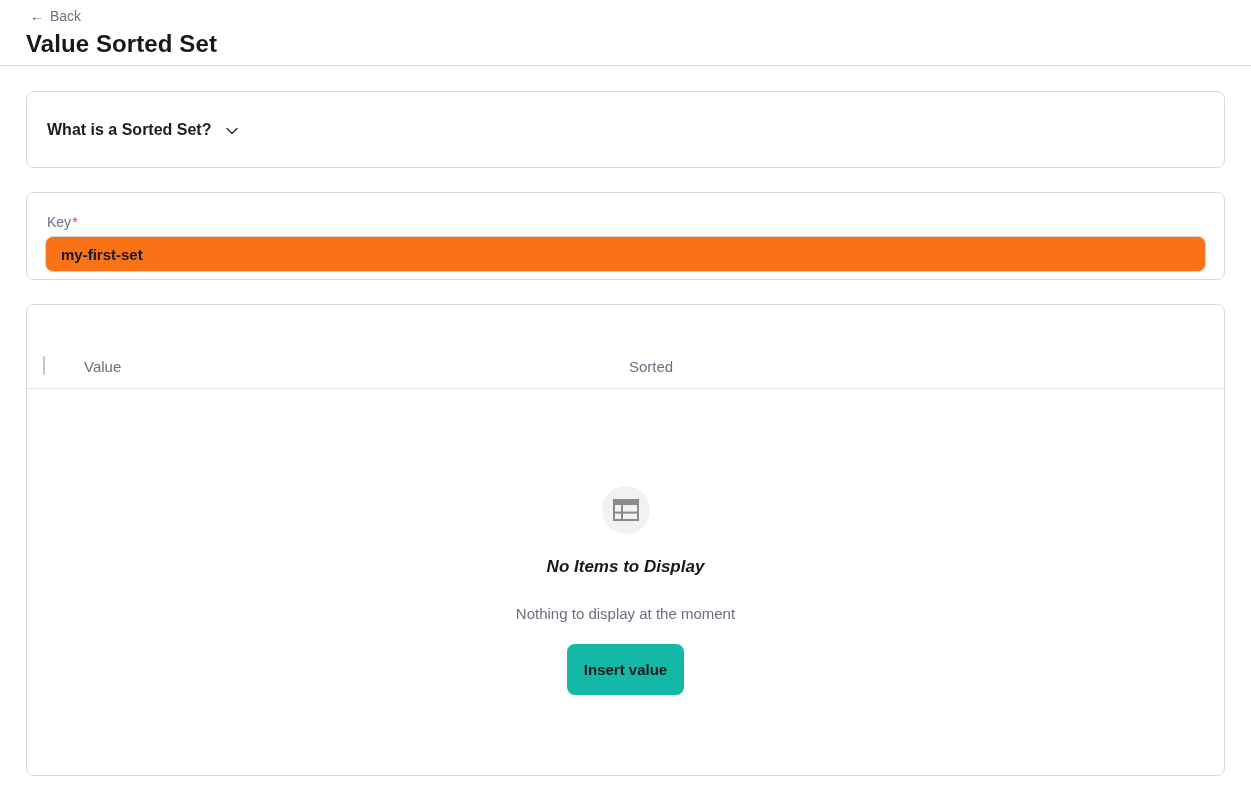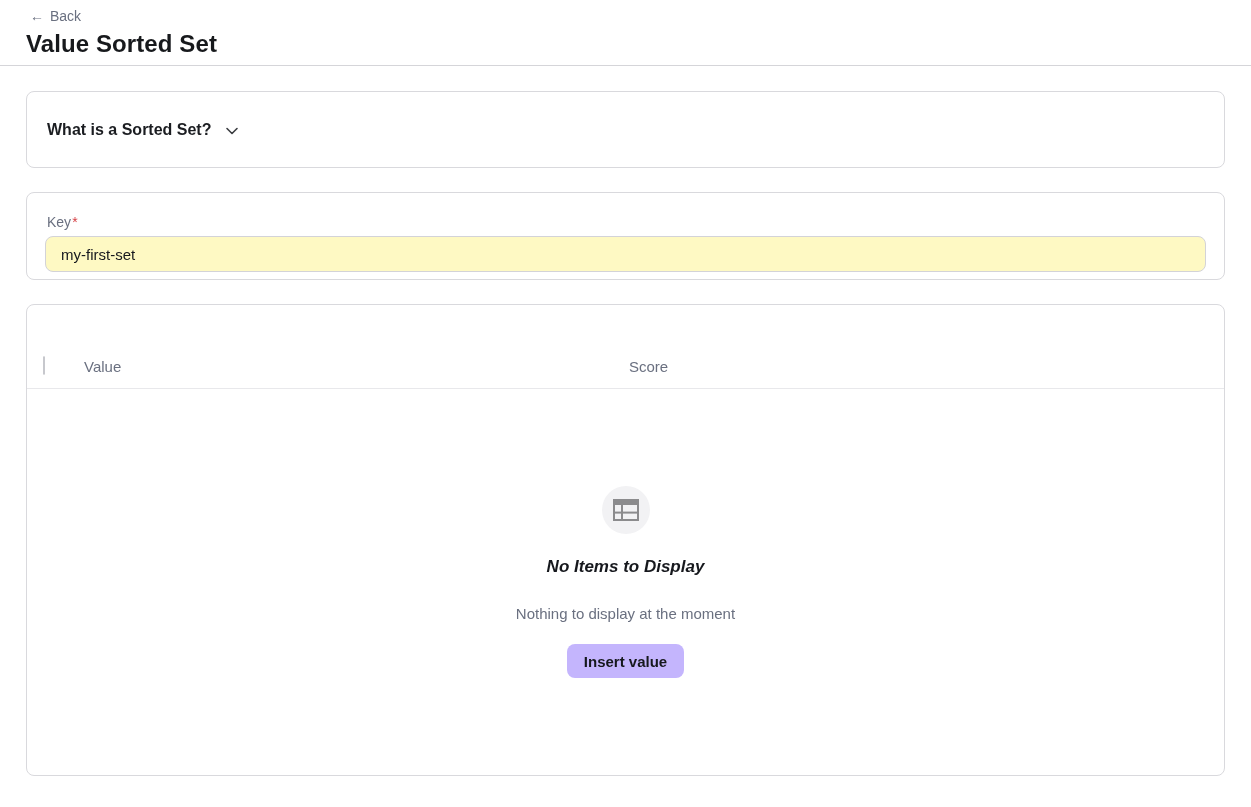--- a/index.html
+++ b/index.html
@@ -73,21 +73,22 @@
     margin-top: 6px;
     width: 100%;
     height: 36px;
     border: 1px solid #d3d3d8;
     border-radius: 8px;
     padding: 0 15px;
     font-family: "Liberation Sans", sans-serif;
     font-size: 15px;
     color: #16181d;
     outline: none;
-    background: #fef9c3;
+    background: #f97316;
+    font-weight: bold;
   }
   
   .table-card { height: 472px; margin-bottom: 0; }
   .table-header {
     display: grid;
     grid-template-columns: 41px 545px auto;
     align-items: center;
     padding: 52px 16px 13px 16px;
     border-bottom: 1px solid #e8e8eb;
   }
@@ -126,23 +127,23 @@
     color: #16181d;
     font-style: italic;
   }
   .empty-desc {
     margin-top: 28px;
     font-size: 15px;
     color: #6a7080;
   }
   .insert-btn {
     margin-top: 22px;
-    height: 34px;
+    height: 51px;
     padding: 0 17px;
-    background: #c4b5fd;
+    background: #14b8a6;
     border: none;
     border-radius: 8px;
     font-family: "Liberation Sans", sans-serif;
     font-size: 15px;
     font-weight: 700;
     color: #16181d;
     cursor: pointer;
   }
 </style>
 </head>
@@ -171,21 +172,21 @@
     <label class="field-label">
       <span>Key</span><span class="required-mark">*</span>
     </label>
     <input class="text-input" type="text" value="my-first-set" style="">
   </section>
 
   <section class="card table-card">
     <div class="table-header">
       <span><span class="checkbox"></span></span>
       <span class="th">Value</span>
-      <span class="th">Score</span>
+      <span class="th">Sorted</span>
     </div>
     <div class="empty-state">
       <div class="icon-circle">
         <span style="display:inline-flex;">
           <svg width="26" height="22" viewBox="0 0 26 22">
             <rect x="1" y="1" width="24" height="20" fill="none" stroke="#8b8b8d" stroke-width="2"></rect>
             <rect x="1" y="1" width="24" height="5" fill="#8b8b8d"></rect>
             <rect x="8" y="6" width="2" height="15" fill="#8b8b8d"></rect>
             <rect x="1" y="12.6" width="24" height="2" fill="#8b8b8d"></rect>
           </svg>

